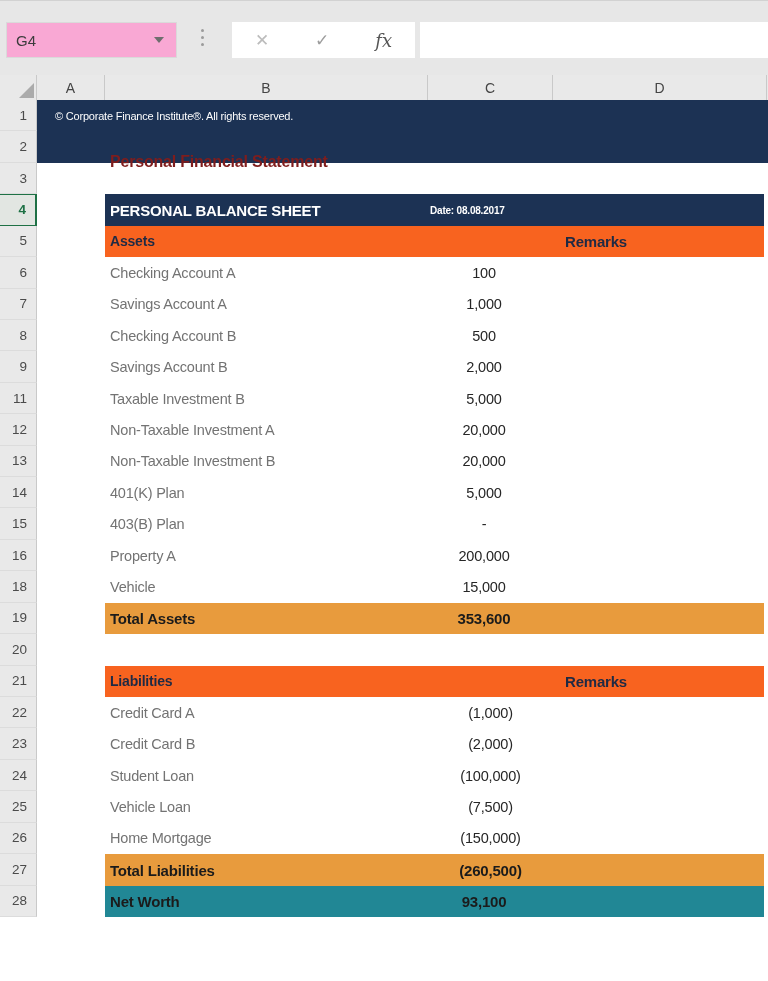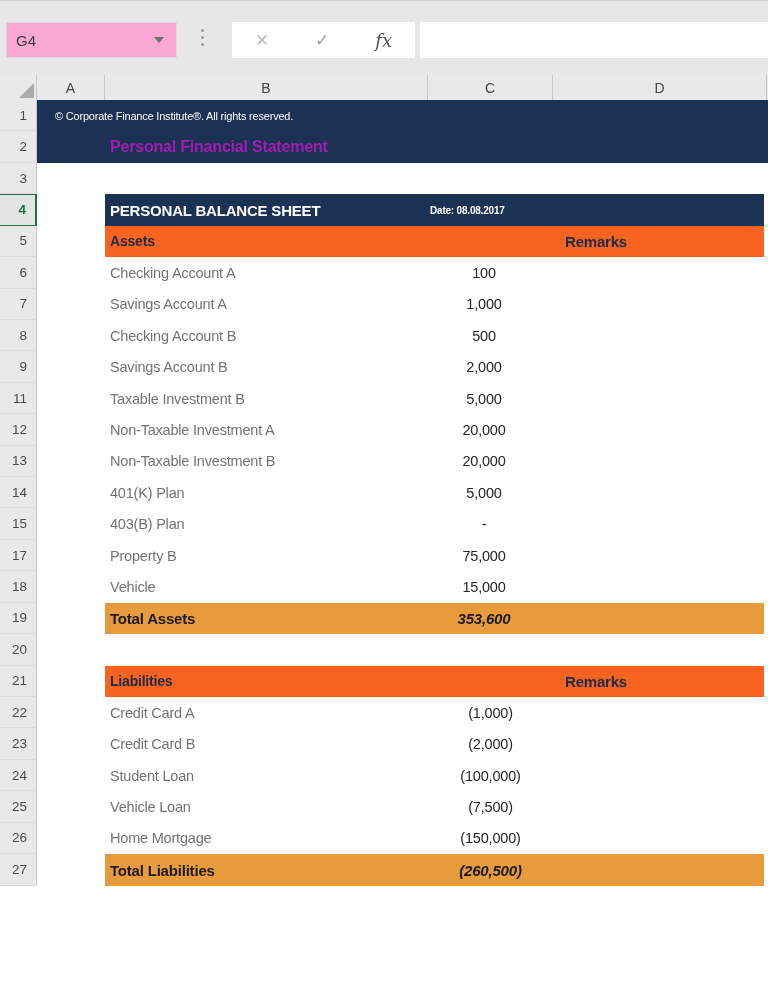--- a/index.html
+++ b/index.html
@@ -46,30 +46,30 @@
   .rc { position:relative; flex:1; }
   .fill { position:absolute; top:0; bottom:0; }
   .fill.full { left:0; width:731px; }
   .fill.b2d { left:68px; width:659px; }
   .navy { background:#1C3254; } .orange { background:#F8631F; }
   .gold { background:#E89B3D; } .teal { background:#218795; }
 
   .rc span { position:absolute; top:50%; transform:translateY(-50%);
     white-space:nowrap; letter-spacing:-0.2px; }
   .t-copy   { left:6px;  font-size:11px; color:#FDFDFD;margin-left:12px; }
-  .t-title  { left:73px; font-size:16px; font-weight:bold; color:#a21caf; }
+  .t-title  { left:73px; font-size:16px; font-weight:bold; color:#7f1d1d;margin-top:15px; }
   .t-blabel { left:73px; font-size:15px; font-weight:bold; color:#FFFFFF; }
   .t-bdate  { left:393px; font-size:10px; font-weight:bold; color:#FFFFFF; }
   .t-slabel { left:73px; font-size:14px; font-weight:bold; color:#1F2A44; }
   .t-remarks{ left:391px; width:336px; text-align:center; font-size:15px; font-weight:bold; color:#1F2A44; }
   .t-ilabel { left:73px; font-size:14.5px; color:#737373; }
   .t-value  { left:391px; width:128px; text-align:center; padding-right:16px;
     font-size:14.5px; color:#262626; }
   .t-value.paren { padding-right:3px; }
-  .t-value.bold { font-weight:bold; font-size:15px; color:#1B1B1B;font-style:italic; }
+  .t-value.bold { font-weight:bold; font-size:15px; color:#1B1B1B; }
   .t-tlabel { left:73px; font-size:15px; font-weight:bold; color:#1B1B1B; }
 </style>
 </head>
 <body>
 
 <div class="app">
 
   <div class="chrome">
     <div class="name-box">
       <span class="nb-text">G4</span>
@@ -190,24 +190,24 @@
         </div>
       </div>
       <div class="row">
         <div class="rh">15</div>
         <div class="rc">
           <span class="t-ilabel">403(B) Plan</span>
           <span class="t-value">-</span>
         </div>
       </div>
       <div class="row">
-        <div class="rh">17</div>
-        <div class="rc">
-          <span class="t-ilabel">Property B</span>
-          <span class="t-value">75,000</span>
+        <div class="rh">16</div>
+        <div class="rc">
+          <span class="t-ilabel">Property A</span>
+          <span class="t-value">200,000</span>
         </div>
       </div>
       <div class="row">
         <div class="rh">18</div>
         <div class="rc">
           <span class="t-ilabel">Vehicle</span>
           <span class="t-value">15,000</span>
         </div>
       </div>
       <div class="row">
@@ -266,15 +266,23 @@
         </div>
       </div>
       <div class="row">
         <div class="rh">27</div>
         <div class="rc">
           <div class="fill b2d gold"></div>
           <span class="t-tlabel">Total Liabilities</span>
           <span class="t-value bold paren">(260,500)</span>
         </div>
       </div>
+      <div class="row">
+        <div class="rh">28</div>
+        <div class="rc">
+          <div class="fill b2d teal"></div>
+          <span class="t-tlabel">Net Worth</span>
+          <span class="t-value bold">93,100</span>
+        </div>
+      </div>
     </div>
 
 </div>
 
 </body></html>

